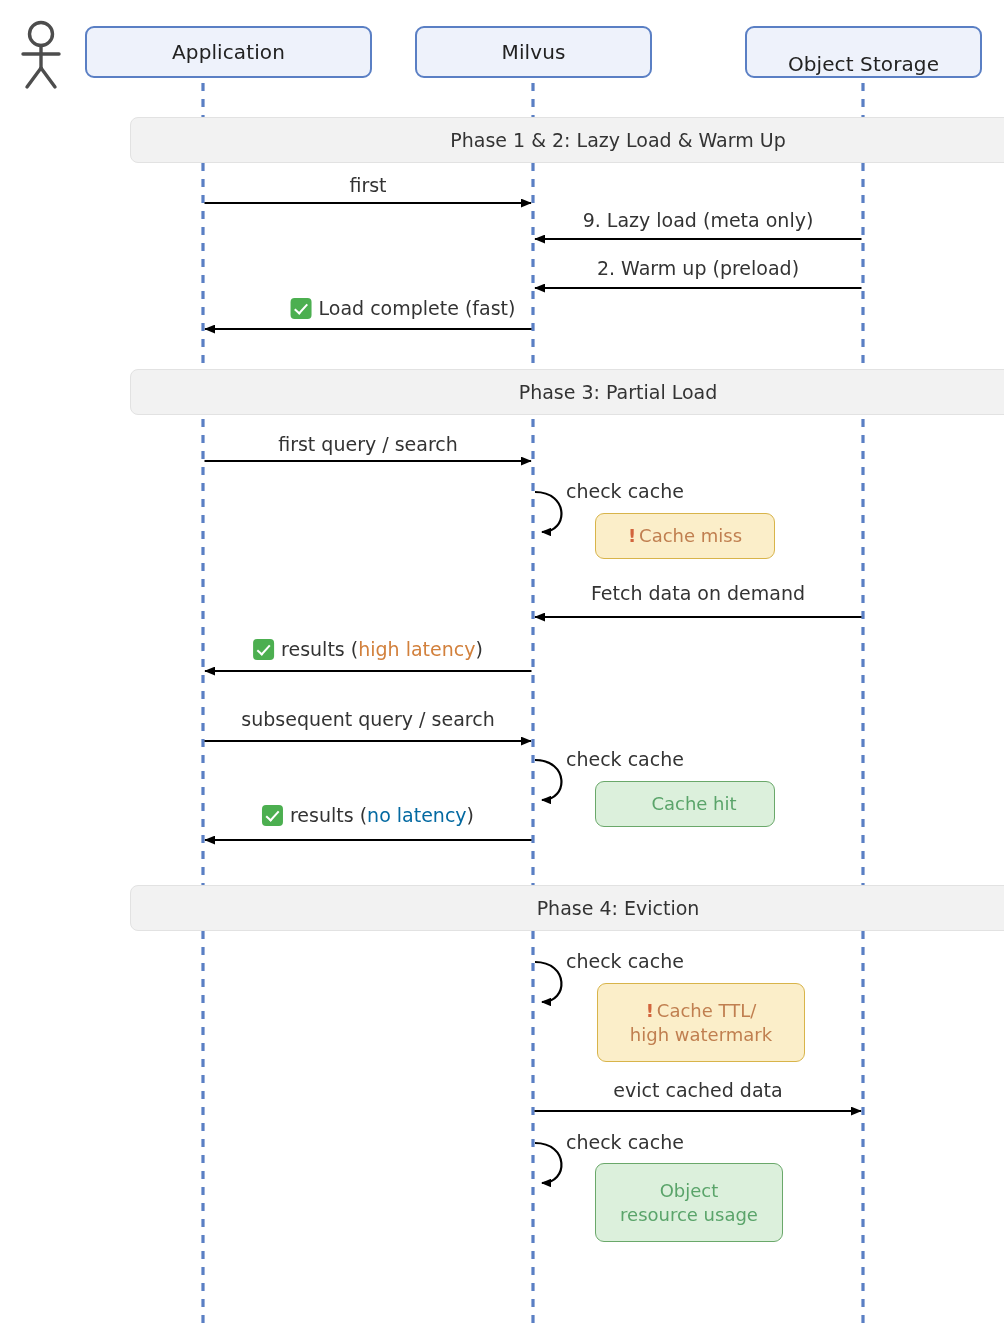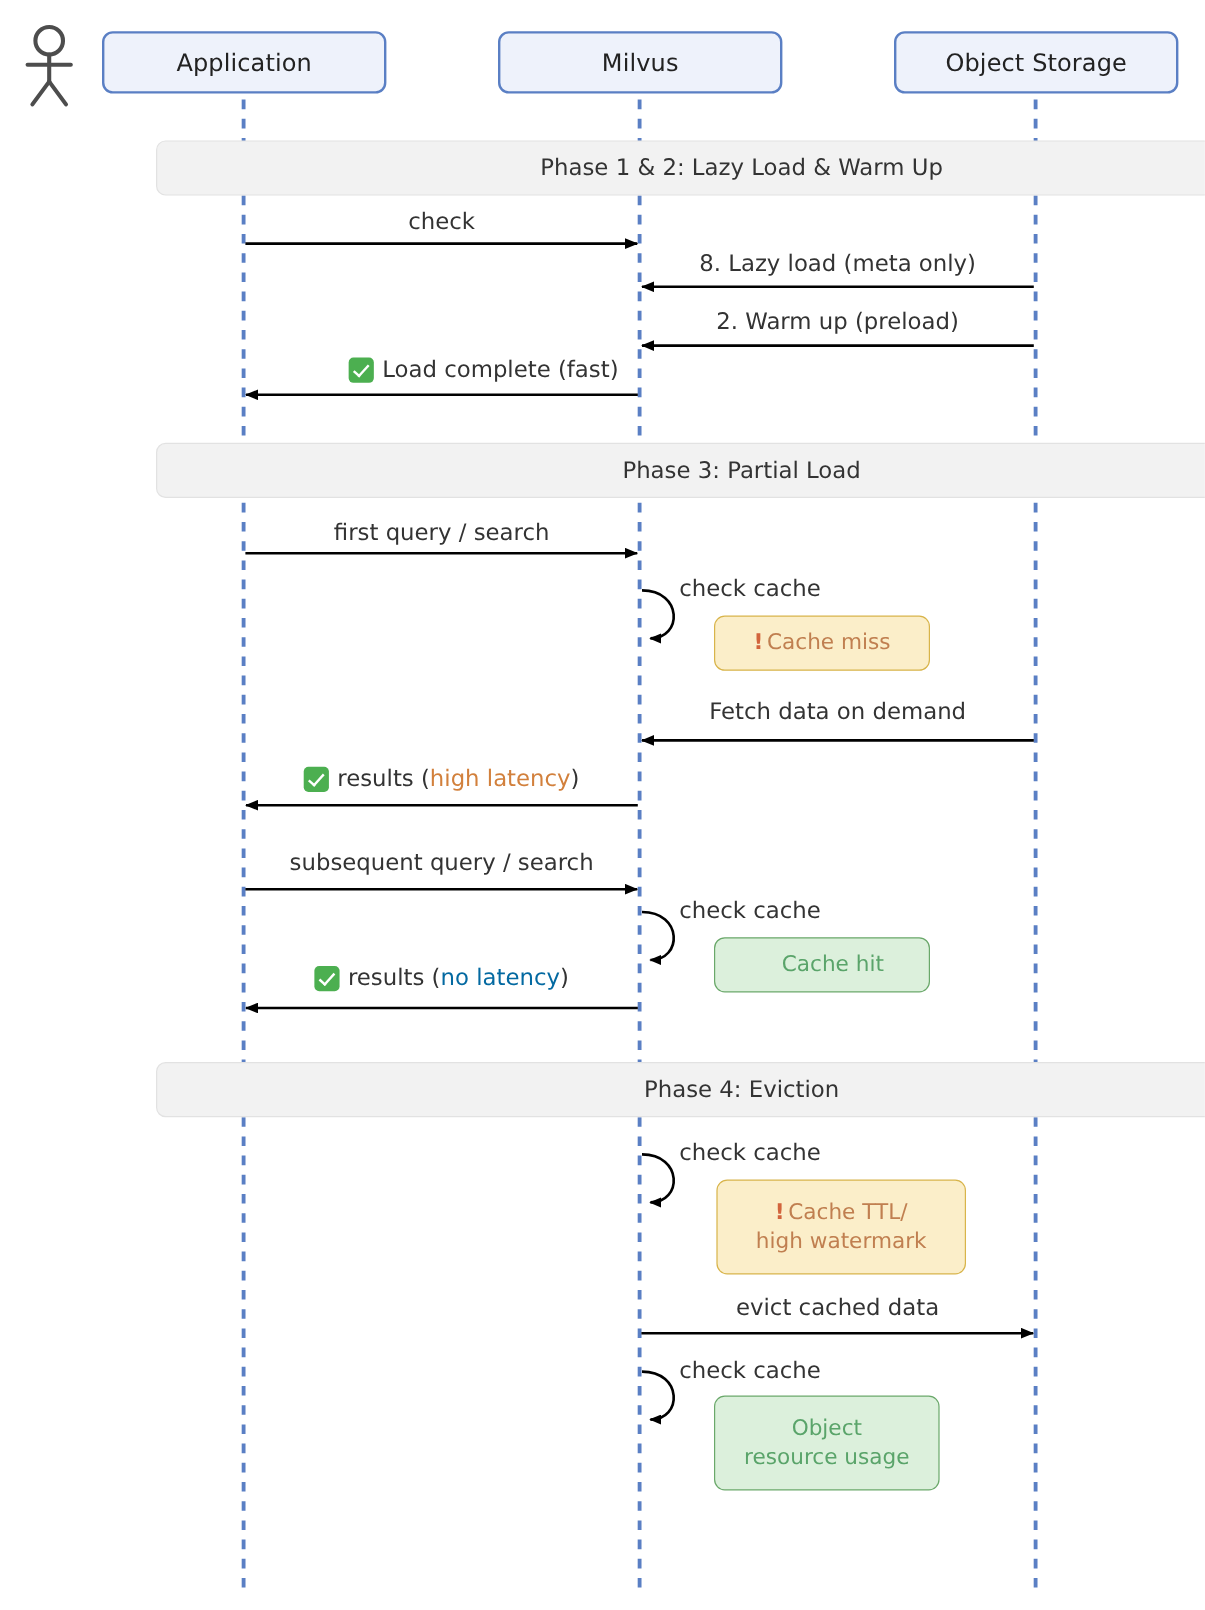--- a/index.html
+++ b/index.html
@@ -168,49 +168,49 @@
       </g>
     <g id="selfloops-group">
         <path d="M 535 492 C 569 492, 569 532, 542 532" fill="none" stroke="#000000" stroke-width="2.2" marker-end="url(#arrowhead-sm)"></path>
         <path d="M 535 760 C 569 760, 569 800, 542 800" fill="none" stroke="#000000" stroke-width="2.2" marker-end="url(#arrowhead-sm)"></path>
         <path d="M 535 962 C 569 962, 569 1002, 542 1002" fill="none" stroke="#000000" stroke-width="2.2" marker-end="url(#arrowhead-sm)"></path>
         <path d="M 535 1143 C 569 1143, 569 1183, 542 1183" fill="none" stroke="#000000" stroke-width="2.2" marker-end="url(#arrowhead-sm)"></path>
       </g>
   </svg>
 
   <div id="participants-layer">
-      <div class="participant" style="left: 85px; top: 26px; width: 237px;">
+      <div class="participant" style="left: 85px; top: 26px; width: 287px;">
         <span>Application</span>
       </div>
       <div class="participant" style="left: 415px; top: 26px; width: 237px;">
         <span>Milvus</span>
       </div>
-      <div class="participant" style="left: 745px; top: 26px; width: 237px;">
+      <div class="participant" style="left: 745px; top: 26px; width: 237px; align-items: flex-end;">
         <span>Object Storage</span>
       </div>
     </div>
 
   <div id="phases-layer">
       <div class="phase-bar" style="top: 117px;">
         <span>Phase 1 &amp; 2: Lazy Load &amp; Warm Up</span>
       </div>
       <div class="phase-bar" style="top: 369px;">
         <span>Phase 3: Partial Load</span>
       </div>
       <div class="phase-bar" style="top: 885px;">
         <span>Phase 4: Eviction</span>
       </div>
     </div>
 
   <div id="labels-layer">
       <div class="msg-label" style="left: 368px; top: 175px;">
-        <span>check</span>
+        <span>first</span>
       </div>
       <div class="msg-label" style="left: 698px; top: 210px;">
-        <span>8. Lazy load (meta only)</span>
+        <span>9. Lazy load (meta only)</span>
       </div>
       <div class="msg-label" style="left: 698px; top: 258px;">
         <span>2. Warm up (preload)</span>
       </div>
       <div class="msg-label" style="left: 386px; top: 298px; margin-left: 17px;">
         <span class="tick"></span>
         <span>Load complete (fast)</span>
       </div>
       <div class="msg-label" style="left: 368px; top: 434px;">
         <span>first query / search</span>

